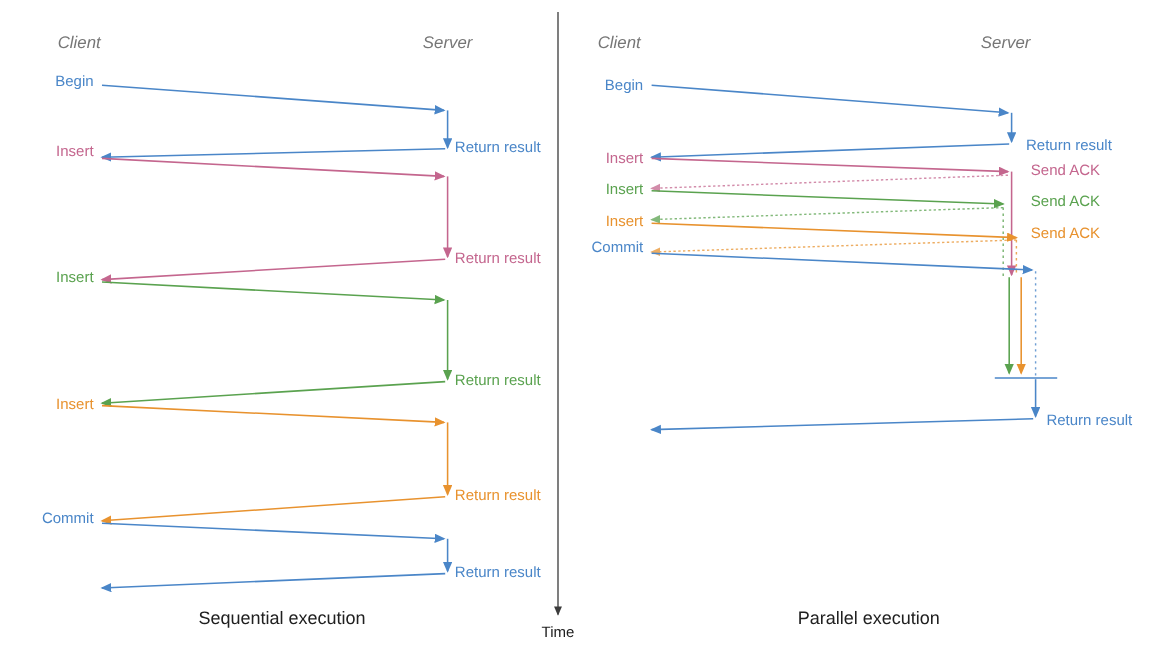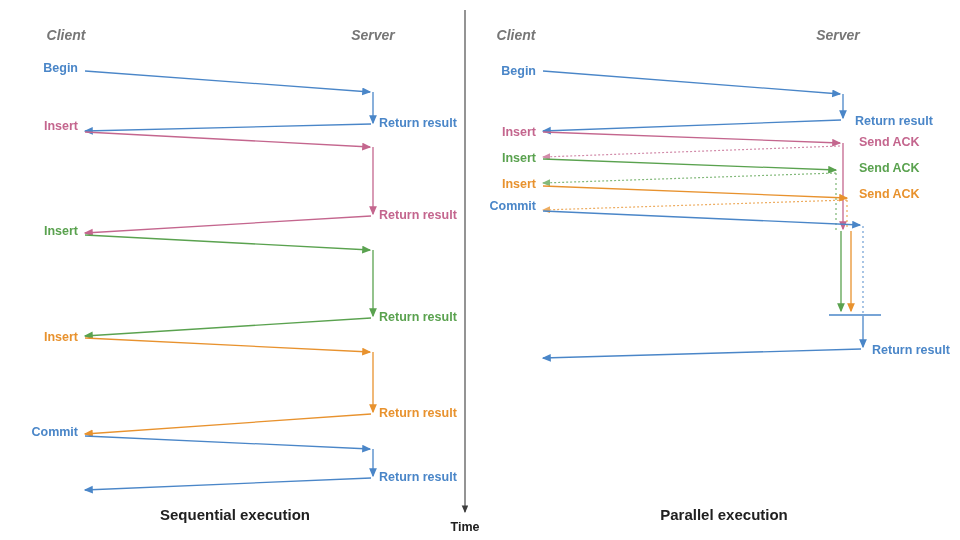--- a/index.html
+++ b/index.html
@@ -7,21 +7,20 @@
     padding: 0;
     background: #ffffff;
   }
   #canvas {
     position: relative;
     width: 960px;
     height: 540px;
     background: #ffffff;
     overflow: hidden;
     font-family: "Liberation Sans", sans-serif;
-    font-weight: bold;
   }
   svg.diagram {
     position: absolute;
     left: 0;
     top: 0;
     width: 960px;
     height: 540px;
   }
   .lane-title {
     font-family: "Liberation Sans", sans-serif;

